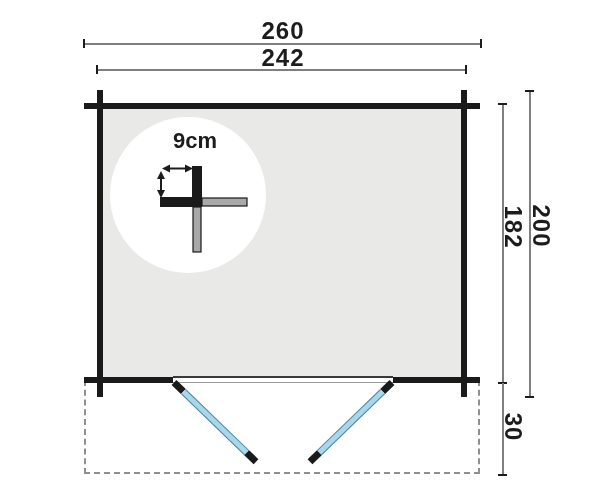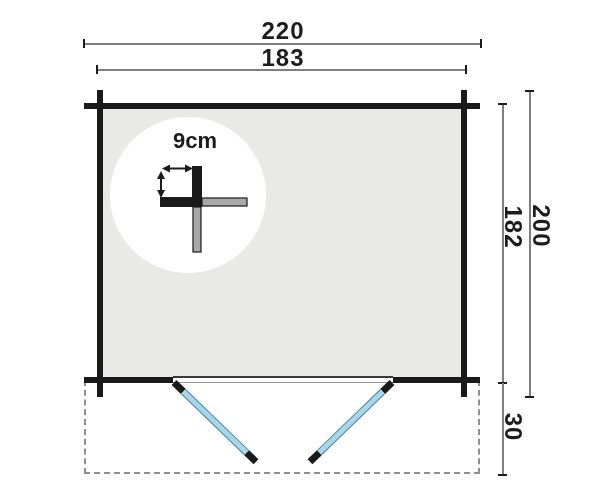--- a/index.html
+++ b/index.html
@@ -87,26 +87,26 @@
   .joint-black { fill: var(--wall, #1a1a1a); }
   .joint-gray  { fill: var(--detail_gray, #a9a9a9); stroke: var(--wall, #1a1a1a); stroke-width: 1.2; }
   .arrow-line  { stroke: var(--text, #1c1c1c); stroke-width: 2; }
   .arrow-head  { fill: var(--text, #1c1c1c); }
 </style>
 </head>
 <body>
 
 <div id="plan-canvas">
 
-  <div class="abs dim-label" style="left:233px; top:19px; width:100px; height:24px;">220</div>
+  <div class="abs dim-label" style="left:233px; top:19px; width:100px; height:24px;">260</div>
   <div class="abs dim-line-h" style="left:84px; top:43px; width:398px;"></div>
   <div class="abs tick-v" style="left:83px; top:39px;"></div>
   <div class="abs tick-v" style="left:480px; top:39px;"></div>
 
-  <div class="abs dim-label" style="left:233px; top:46px; width:100px; height:24px;">183</div>
+  <div class="abs dim-label" style="left:233px; top:46px; width:100px; height:24px;">242</div>
   <div class="abs dim-line-h" style="left:97px; top:69px; width:370px;"></div>
   <div class="abs tick-v" style="left:96px; top:65px;"></div>
   <div class="abs tick-v" style="left:465px; top:65px;"></div>
 
   <div id="floor-area" class="abs" style="left:103px; top:109px; width:358px; height:268px;"></div>
 
   <div id="wall-detail-callout" class="abs" style="left:110px; top:117px;">
     <div class="abs small-label" style="left:45px; top:12px; width:80px; height:24px;">9cm</div>
     <svg class="abs" style="left:40px; top:43px;" width="100" height="95" viewBox="0 0 100 95">
       <rect class="joint-black" x="42" y="6" width="10" height="41"></rect>

